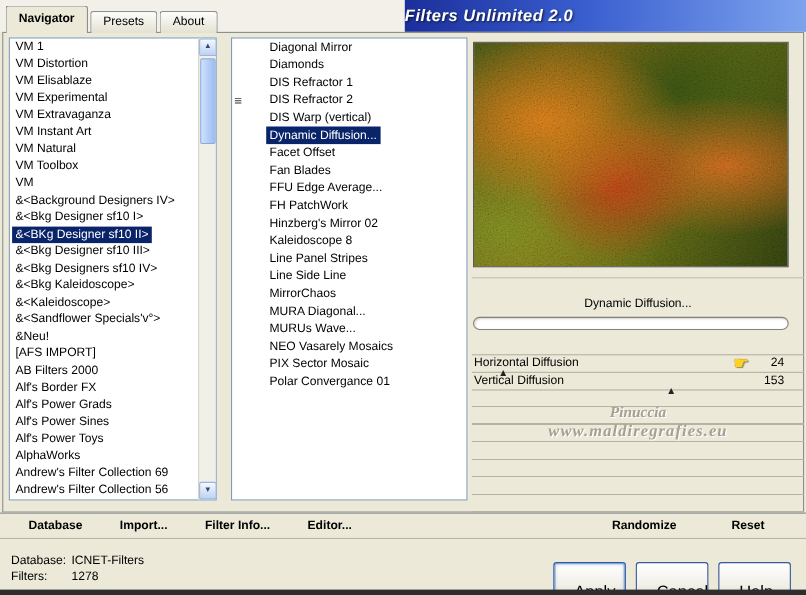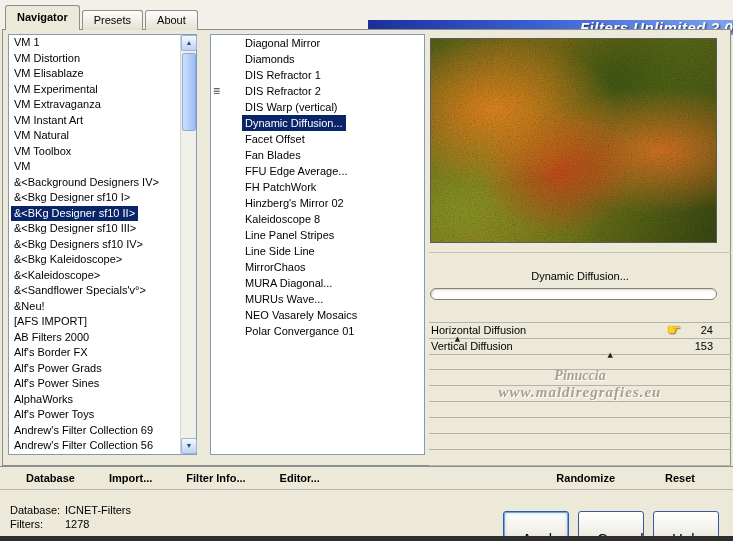--- a/index.html
+++ b/index.html
@@ -1,22 +1,22 @@
 <!DOCTYPE html>
 <html><head>
 <meta charset="utf-8">
 <style>
   html,body{margin:0;padding:0;background:#ffffff;}
   .app{position:relative;width:733px;height:541px;background:#ece9d8;overflow:hidden;
        font-family:"Liberation Sans",sans-serif;font-size:11px;color:#000;}
   .top-strip{position:absolute;left:0;top:0;width:733px;height:29px;background:#f2f0e9;}
-  .titlebar{position:absolute;left:368px;top:0;width:365px;height:15px;
+  .titlebar{position:absolute;left:368px;top:0;width:365px;height:29px;
     background:linear-gradient(90deg,#1b2f9b 0%,#3a5ecf 45%,#7da3ee 100%);
-    display:flex;align-items:center;justify-content:flex-end;color:#fff;font-weight:bold;
-    font-style:italic;font-size:15px;letter-spacing:.5px;text-shadow:1px 1px 2px rgba(0,0,0,.65);margin-top:20px;}
+    display:flex;align-items:center;justify-content:flex-start;color:#fff;font-weight:bold;
+    font-style:italic;font-size:15px;letter-spacing:.5px;text-shadow:1px 1px 2px rgba(0,0,0,.65);}
   .tabbar{position:absolute;left:5px;top:6px;display:flex;align-items:flex-end;height:24px;z-index:5;}
   .tab{height:19px;line-height:19px;padding:0 11px;border:1px solid #8a8f8f;border-bottom:none;
     border-radius:3px 3px 0 0;background:linear-gradient(#fdfdfb,#e4e1d2);margin-right:2px;cursor:pointer;}
   .tab.active{height:24px;line-height:23px;font-weight:bold;background:#ece9d8;}
   .mainpanel{position:absolute;left:2px;top:29px;width:729px;height:437px;border:1px solid #8a8f8f;
     background:#ece9d8;box-sizing:border-box;}
 
   
   .cat-panel{position:absolute;left:8px;top:34px;width:189px;height:421px;background:#fff;
     border:1px solid #7f9db9;box-sizing:border-box;}
@@ -210,25 +210,25 @@
 
         <div class="list-item">
           <span class="lbl">Alf's Power Grads</span>
         </div>
 
         <div class="list-item">
           <span class="lbl">Alf's Power Sines</span>
         </div>
 
         <div class="list-item">
+          <span class="lbl">Alf's Power Toys</span>
+        </div>
+
+        <div class="list-item">
           <span class="lbl">AlphaWorks</span>
-        </div>
-
-        <div class="list-item">
-          <span class="lbl">Alf's Power Toys</span>
         </div>
 
         <div class="list-item">
           <span class="lbl">Andrew's Filter Collection 69</span>
         </div>
 
         <div class="list-item">
           <span class="lbl">Andrew's Filter Collection 56</span>
         </div>
 
@@ -326,20 +326,24 @@
         <div class="list-item">
           
           <span class="lbl">MURUs Wave...</span>
         </div>
 
         <div class="list-item">
           
           <span class="lbl">NEO Vasarely Mosaics</span>
         </div>
 
+        <div class="list-item">
+          
+          <span class="lbl">PIX Sector Mosaic</span>
+        </div>
 
         <div class="list-item">
           
           <span class="lbl">Polar Convergance 01</span>
         </div>
 
     </div>
   </div>
 
   <div class="right-panel">

